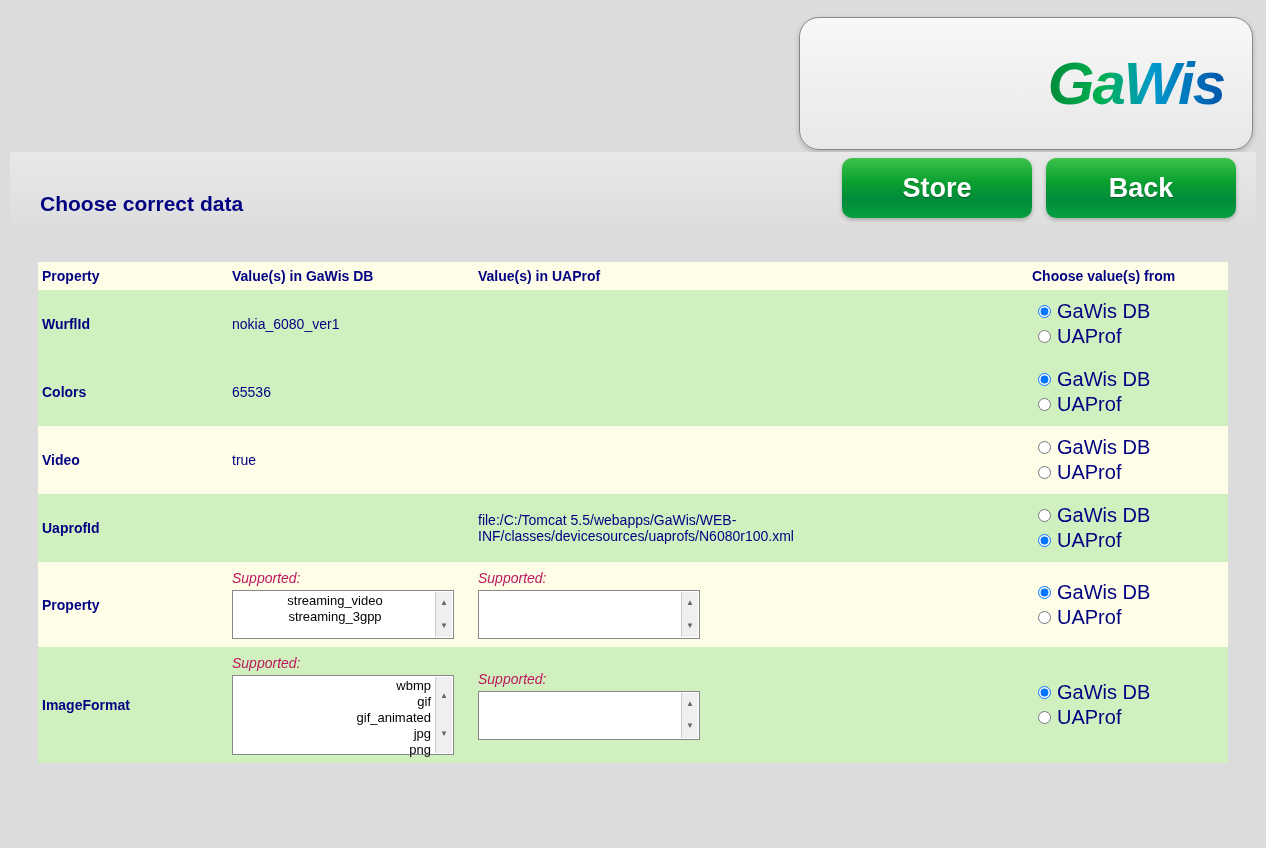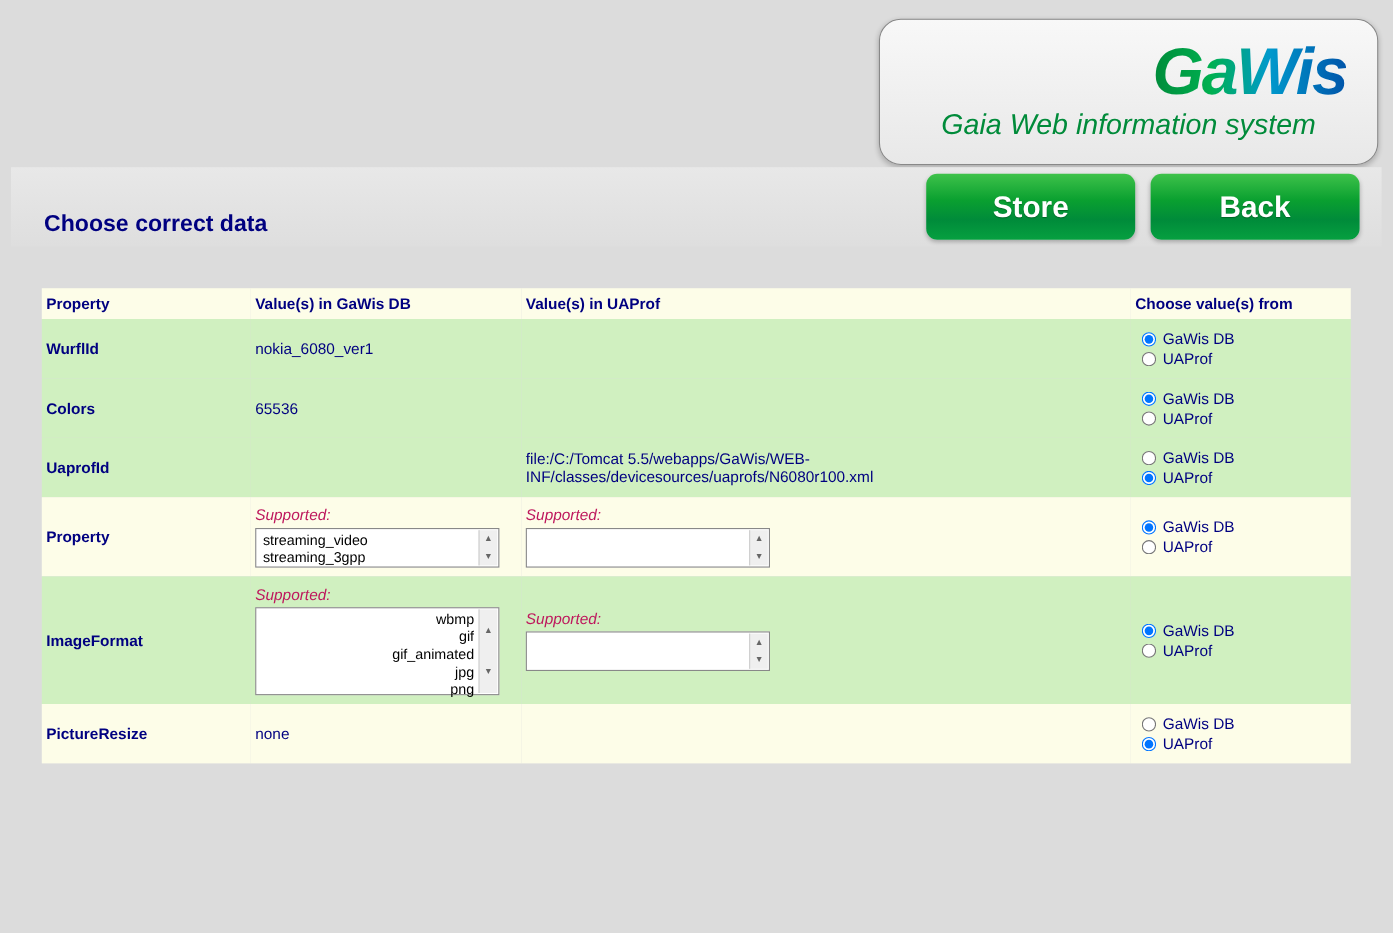--- a/index.html
+++ b/index.html
@@ -111,39 +111,39 @@
     color: #000080;
     vertical-align: middle;
   }
   tr.row-green td { background: #d0f0c0; }
   tr.row-cream td { background: #fdfde8; }
   td.propcell { font-weight: bold; width: 190px; }
   td.gawiscell { width: 246px; }
   td.uaprofcell { width: auto; }
   td.choosecell { width: 200px; padding-left: 10px; }
   .radio-row { display: flex; align-items: center; gap: 6px; margin: 2px 0; }
-  .radio-row label { color: #000080; font-size: 14px; }
+  .radio-row label { color: #000080; font-size: 20px; }
   .supported-label {
     font-style: italic;
     color: #be185d;
     margin-bottom: 4px;
     display: block;
   }
   .listbox {
     width: 222px;
     background: #fff;
     border: 1px solid #888;
     font-size: 13px;
     color: #000;
     position: relative;
     padding: 2px 22px 2px 6px;
     line-height: 16px;
   }
   .listbox.tall { height: 80px; text-align: right; }
-  .listbox.short { height: 36px; }
+  .listbox.short { height: 49px; text-align: center; }
   .listbox .spinner {
     position: absolute;
     right: 1px;
     top: 1px;
     bottom: 1px;
     width: 17px;
     background: #efefef;
     border-left: 1px solid #ccc;
     display: flex;
     flex-direction: column;
@@ -161,21 +161,20 @@
     height: 13px;
   }
 </style>
 </head>
 <body>
 
 <div class="page-wrap">
 
   <div class="logo-box">
     <div class="logo-main">GaWis</div>
-    <div class="logo-sub">Gaia Web information system</div>
   </div>
 
   <div class="header-bar">
     <div class="header-title">Choose correct data</div>
     <div class="header-buttons">
       <button class="green-btn">Store</button>
       <button class="green-btn">Back</button>
     </div>
   </div>
 
@@ -213,20 +212,35 @@
               <div class="radio-row">
                 <input type="radio" name="choice_2" checked="" style="">
                 <label>GaWis DB</label>
               </div>
               <div class="radio-row">
                 <input type="radio" name="choice_2" style="">
                 <label>UAProf</label>
               </div>
             </td>
           </tr>
+          <tr class="row-cream">
+            <td class="propcell">Video</td>
+            <td class="gawiscell">true</td>
+            <td class="uaprofcell"></td>
+            <td class="choosecell">
+              <div class="radio-row">
+                <input type="radio" name="choice_3" style="">
+                <label>GaWis DB</label>
+              </div>
+              <div class="radio-row">
+                <input type="radio" name="choice_3" style="">
+                <label>UAProf</label>
+              </div>
+            </td>
+          </tr>
           <tr class="row-green">
             <td class="propcell">UaprofId</td>
             <td class="gawiscell"></td>
             <td class="uaprofcell">file:/C:/Tomcat 5.5/webapps/GaWis/WEB-INF/classes/devicesources/uaprofs/N6080r100.xml</td>
             <td class="choosecell">
               <div class="radio-row">
                 <input type="radio" name="choice_4" style="">
                 <label>GaWis DB</label>
               </div>
               <div class="radio-row">
@@ -297,32 +311,17 @@
               <div class="radio-row">
                 <input type="radio" name="choice_6" checked="" style="">
                 <label>GaWis DB</label>
               </div>
               <div class="radio-row">
                 <input type="radio" name="choice_6" style="">
                 <label>UAProf</label>
               </div>
             </td>
           </tr>
-          <tr class="row-cream">
-            <td class="propcell">PictureResize</td>
-            <td class="gawiscell">none</td>
-            <td class="uaprofcell"></td>
-            <td class="choosecell">
-              <div class="radio-row">
-                <input type="radio" name="choice_7" style="">
-                <label>GaWis DB</label>
-              </div>
-              <div class="radio-row">
-                <input type="radio" name="choice_7" checked="" style="">
-                <label>UAProf</label>
-              </div>
-            </td>
-          </tr>
         </tbody>
     </table>
   </div>
 
 </div>
 
 </body></html>

